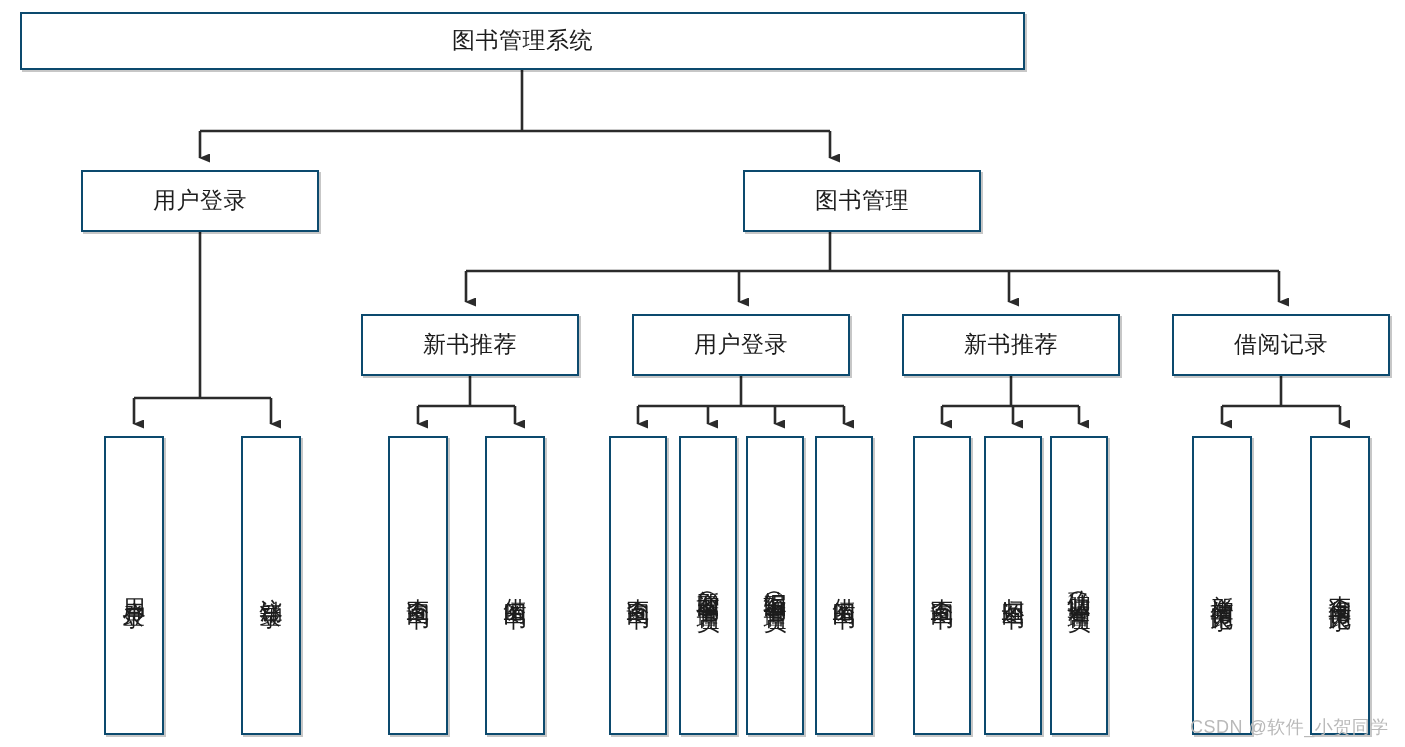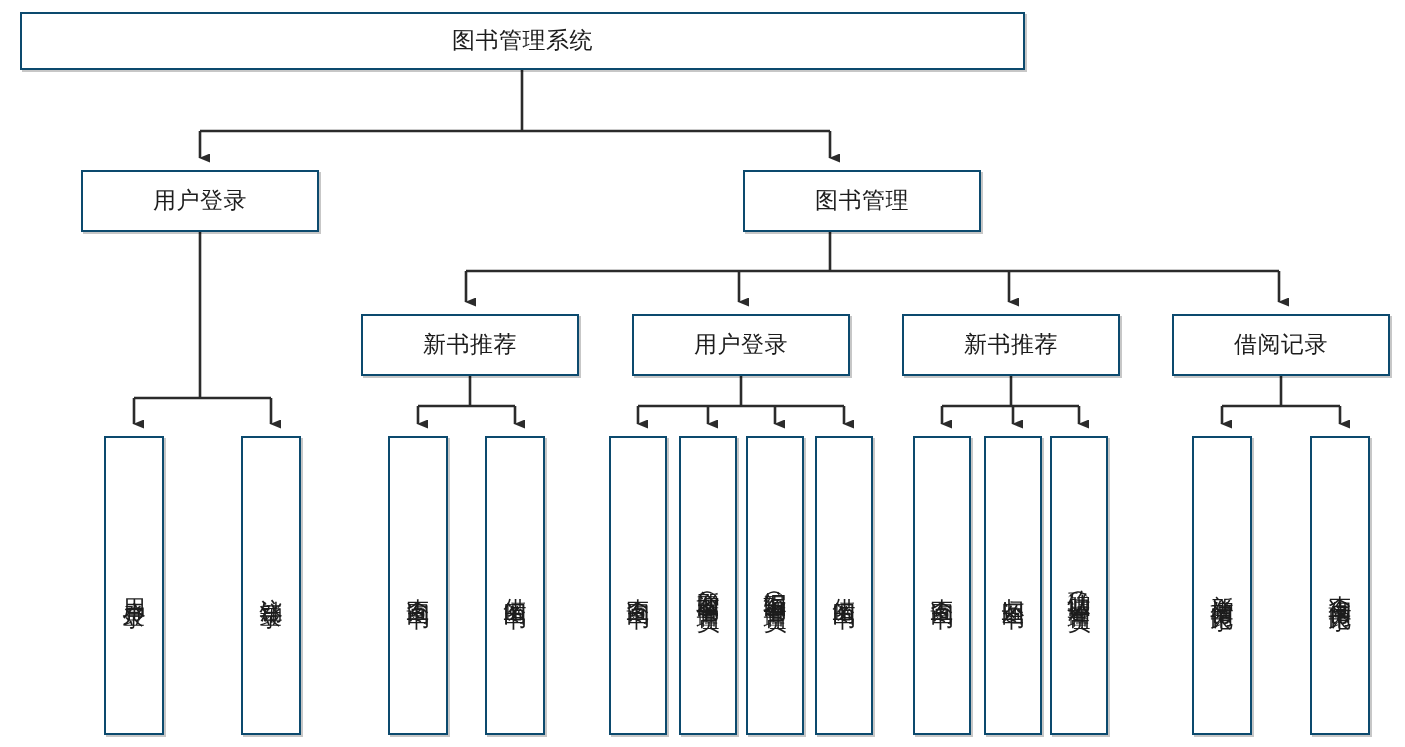--- a/index.html
+++ b/index.html
@@ -194,14 +194,15 @@
     <span class="node-label-v">确认归还（管理员）</span>
   </div>
 
   <div class="node-box leaf-box" style="left:1192px; top:436px; width:60px; height:299px;">
     <span class="node-label-v">新增借阅记录</span>
   </div>
   <div class="node-box leaf-box" style="left:1310px; top:436px; width:60px; height:299px;">
     <span class="node-label-v">查询借阅记录</span>
   </div>
 
+  <div class="watermark" style="left:1190px; top:715px;">CSDN @软件_小贺同学</div>
 
 </div>
 
 </body></html>

